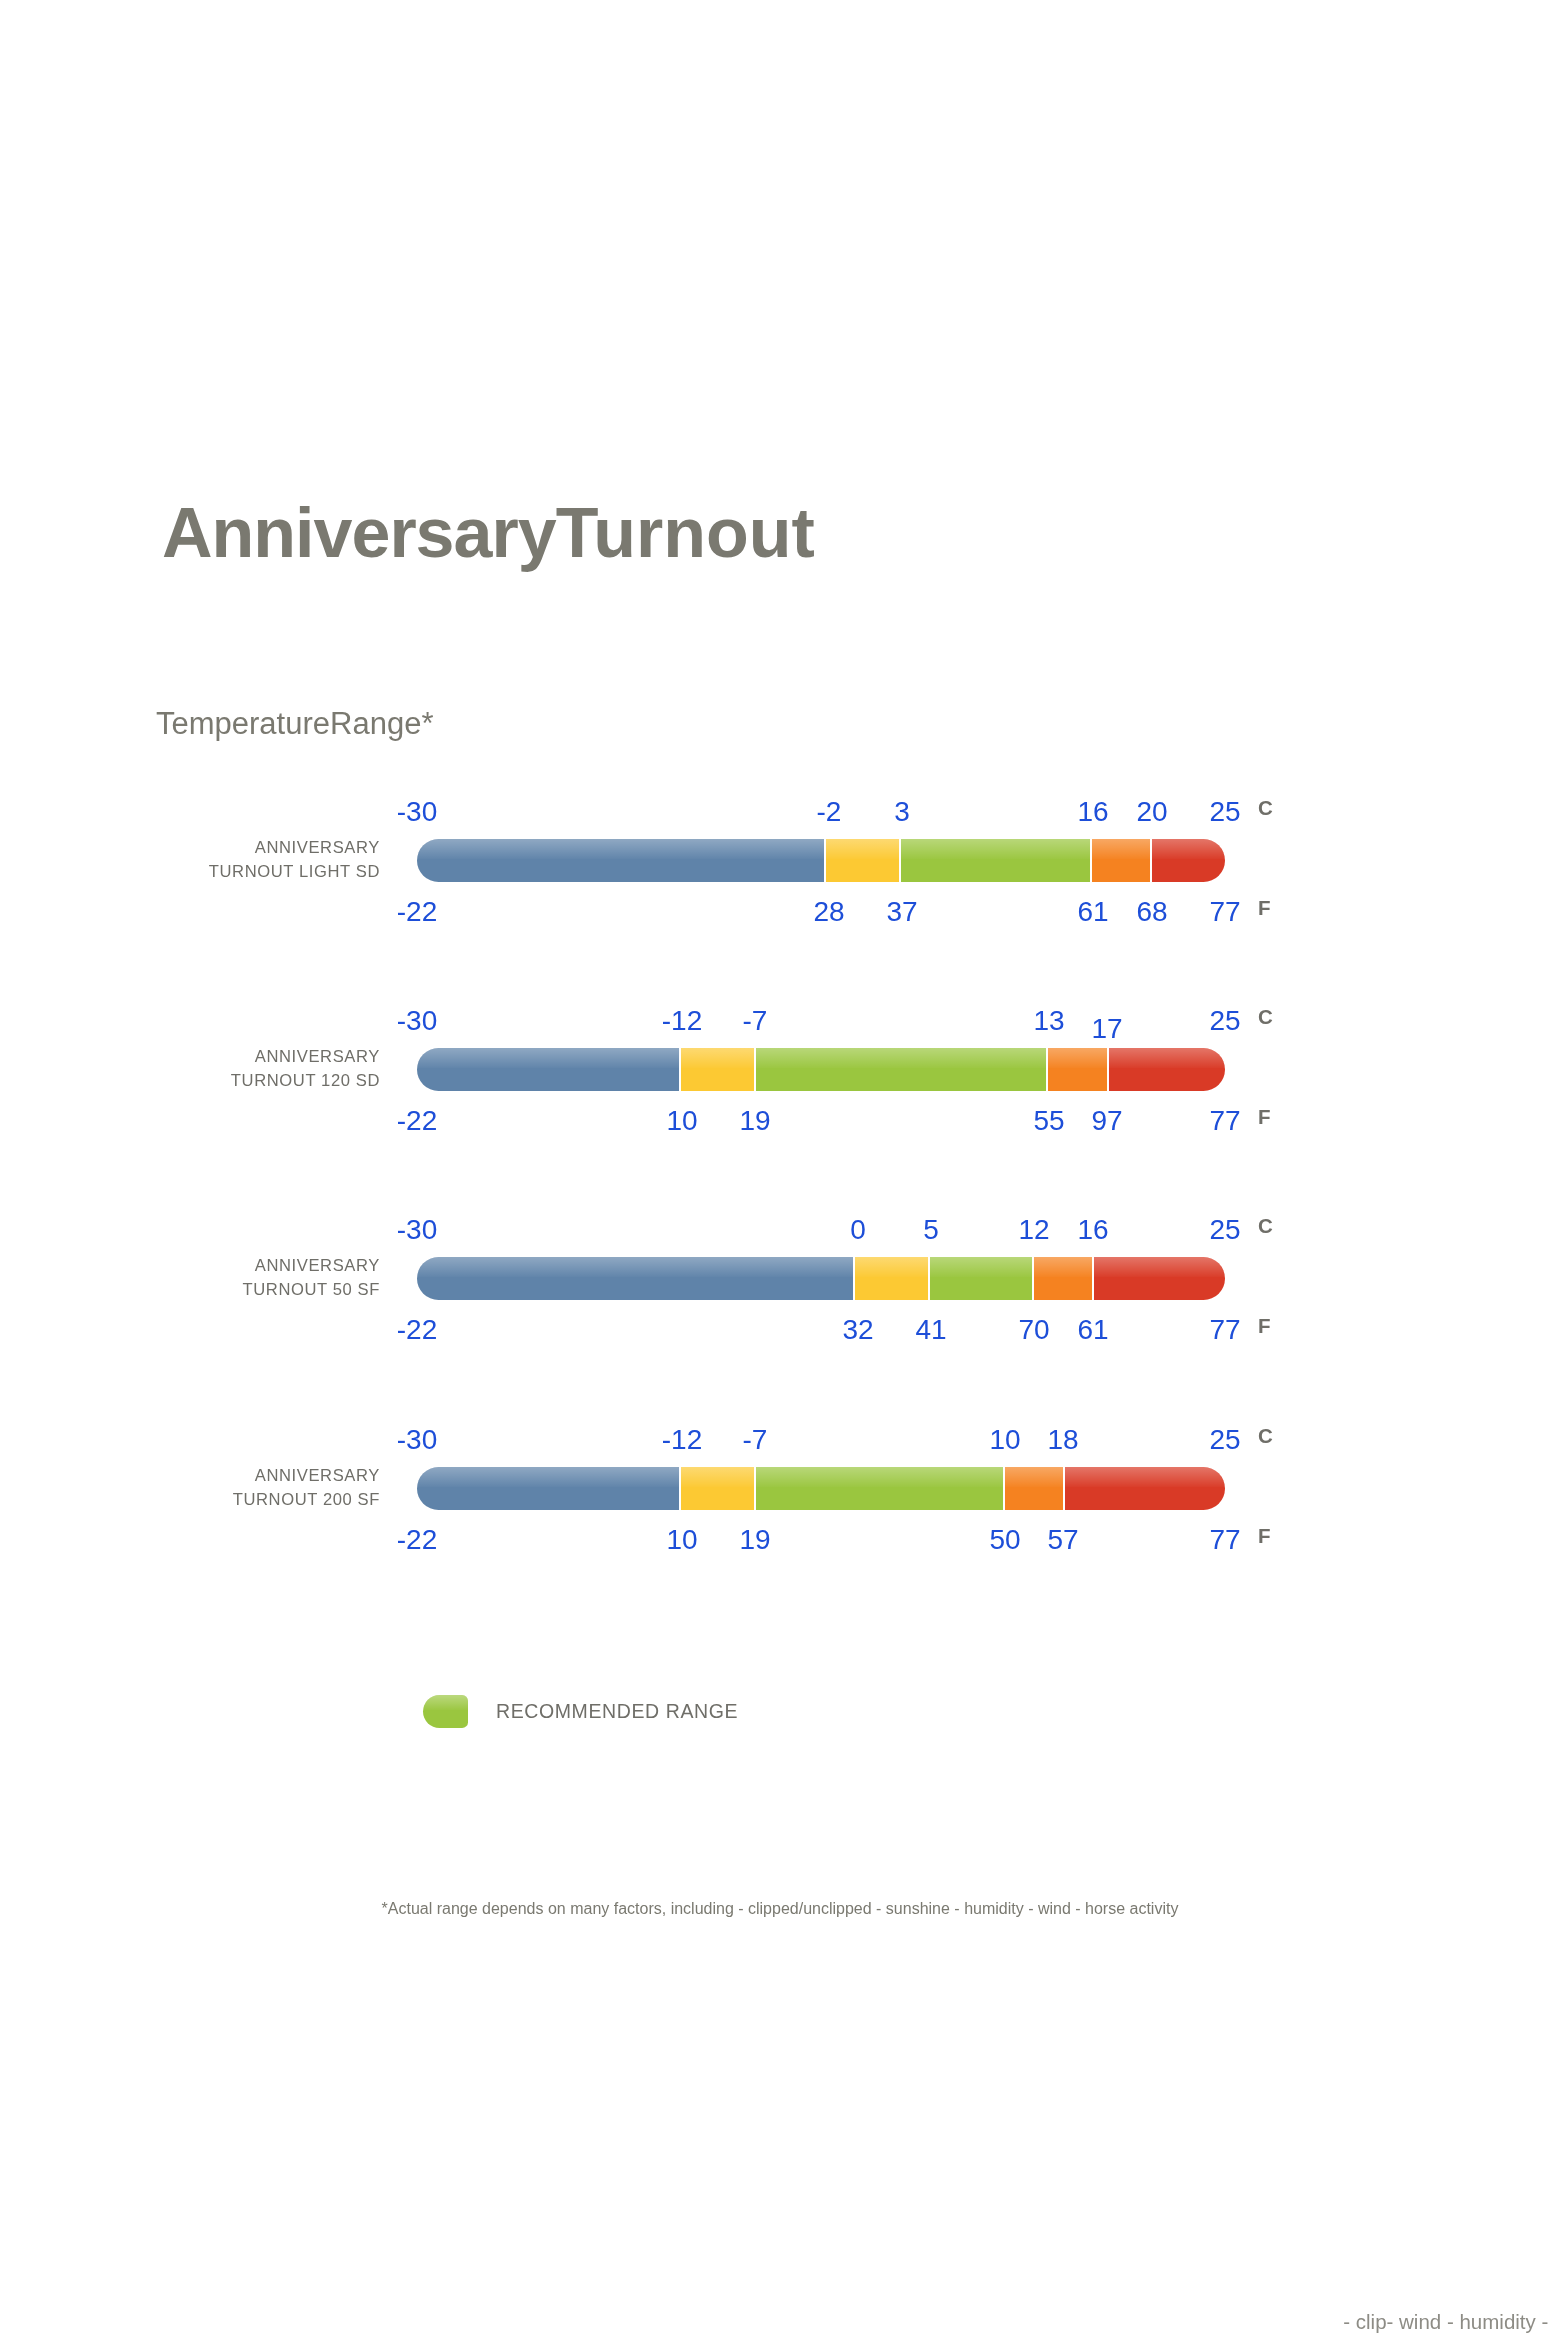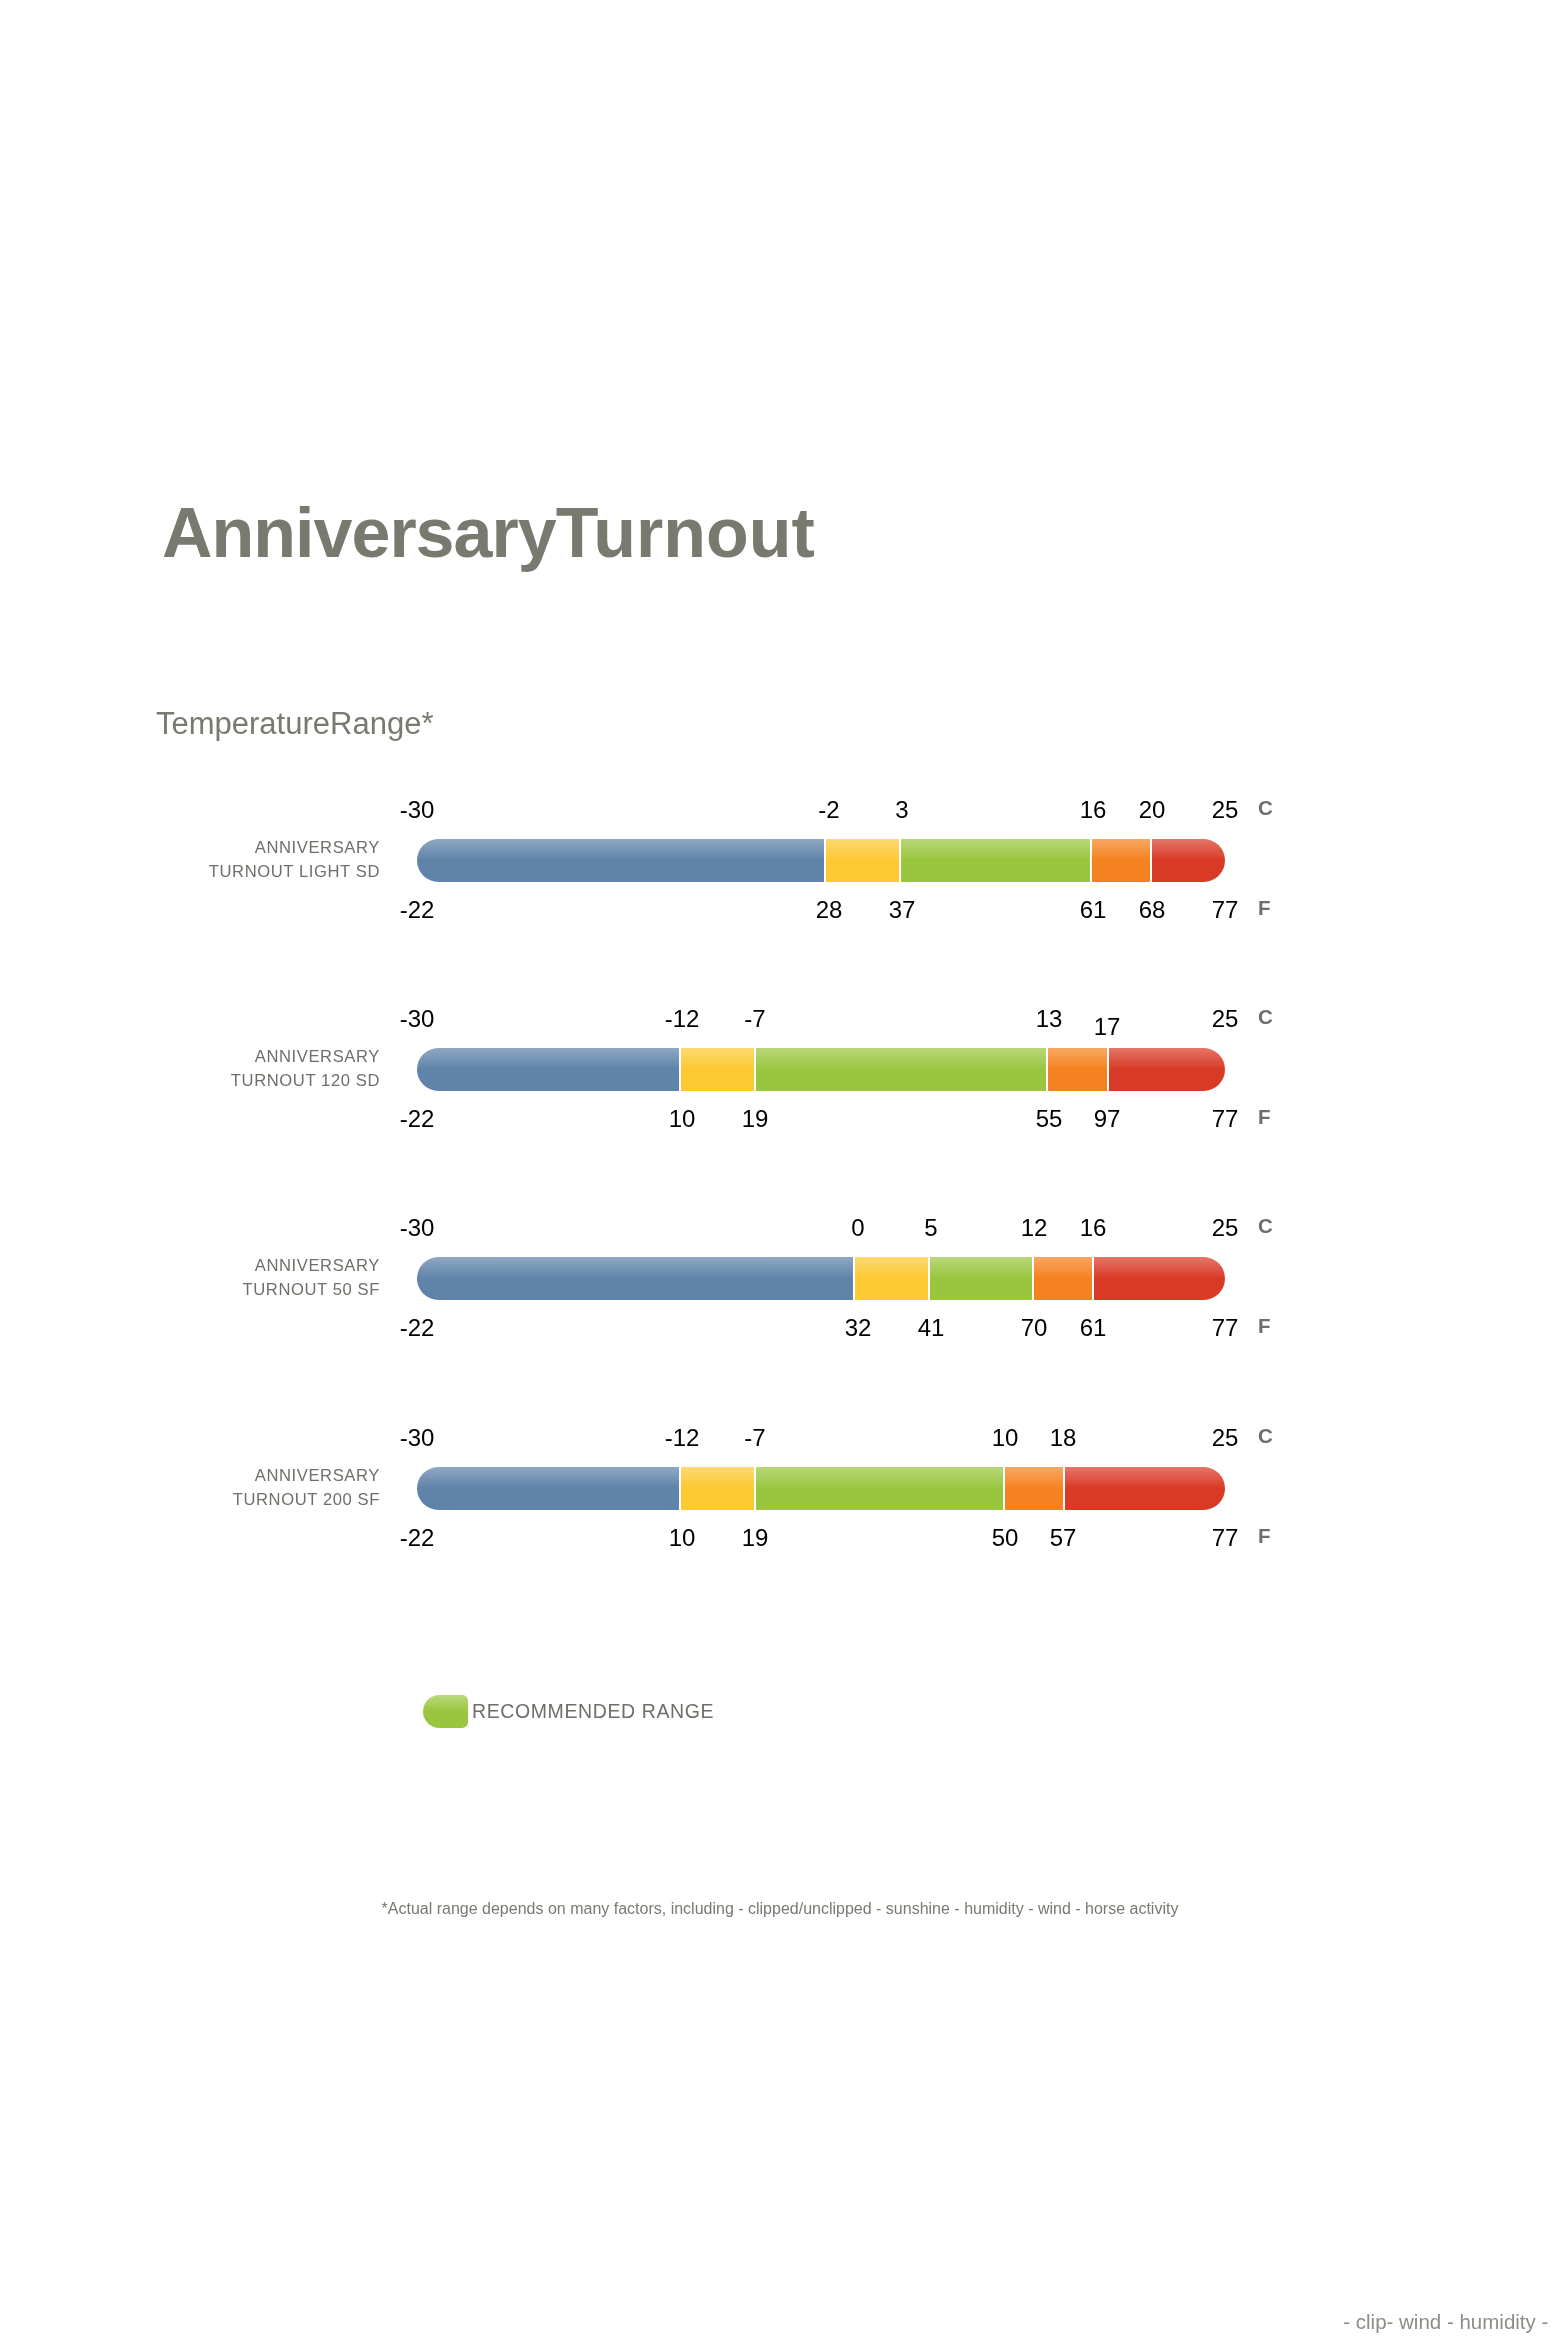--- a/index.html
+++ b/index.html
@@ -101,22 +101,22 @@
     height: 46%;
     background: linear-gradient(to bottom, rgba(255,255,255,0.30), rgba(255,255,255,0.02));
     pointer-events: none;
   }
   .seg + .seg {
     border-left: 2px solid #ffffff;
   }
 
   .tick {
     position: absolute;
-    font-size: 24px;
-    color: #000000;
+    font-size: 28px;
+    color: #1d4ed8;
     transform: translateX(-50%);
     white-space: nowrap;
   }
   .tick.top { top: 1px; }
   .tick.bot { top: 101px; }
 
   .unit {
     position: absolute;
     font-size: 20.5px;
     font-weight: bold;
@@ -125,21 +125,21 @@
   .unit.c { left: 1258px; top: 1px; }
   .unit.f { left: 1258px; top: 101px; }
 
   
   .legend {
     position: absolute;
     left: 423px;
     top: 1695px;
     display: flex;
     align-items: center;
-    gap: 4px;
+    gap: 28px;
   }
   .legend-swatch {
     width: 45px;
     height: 33px;
     border-radius: 16.6px 5.9px 5.9px 16.6px;
     background: #9ac63f;
     position: relative;
     overflow: hidden;
   }
   .legend-swatch::after {

